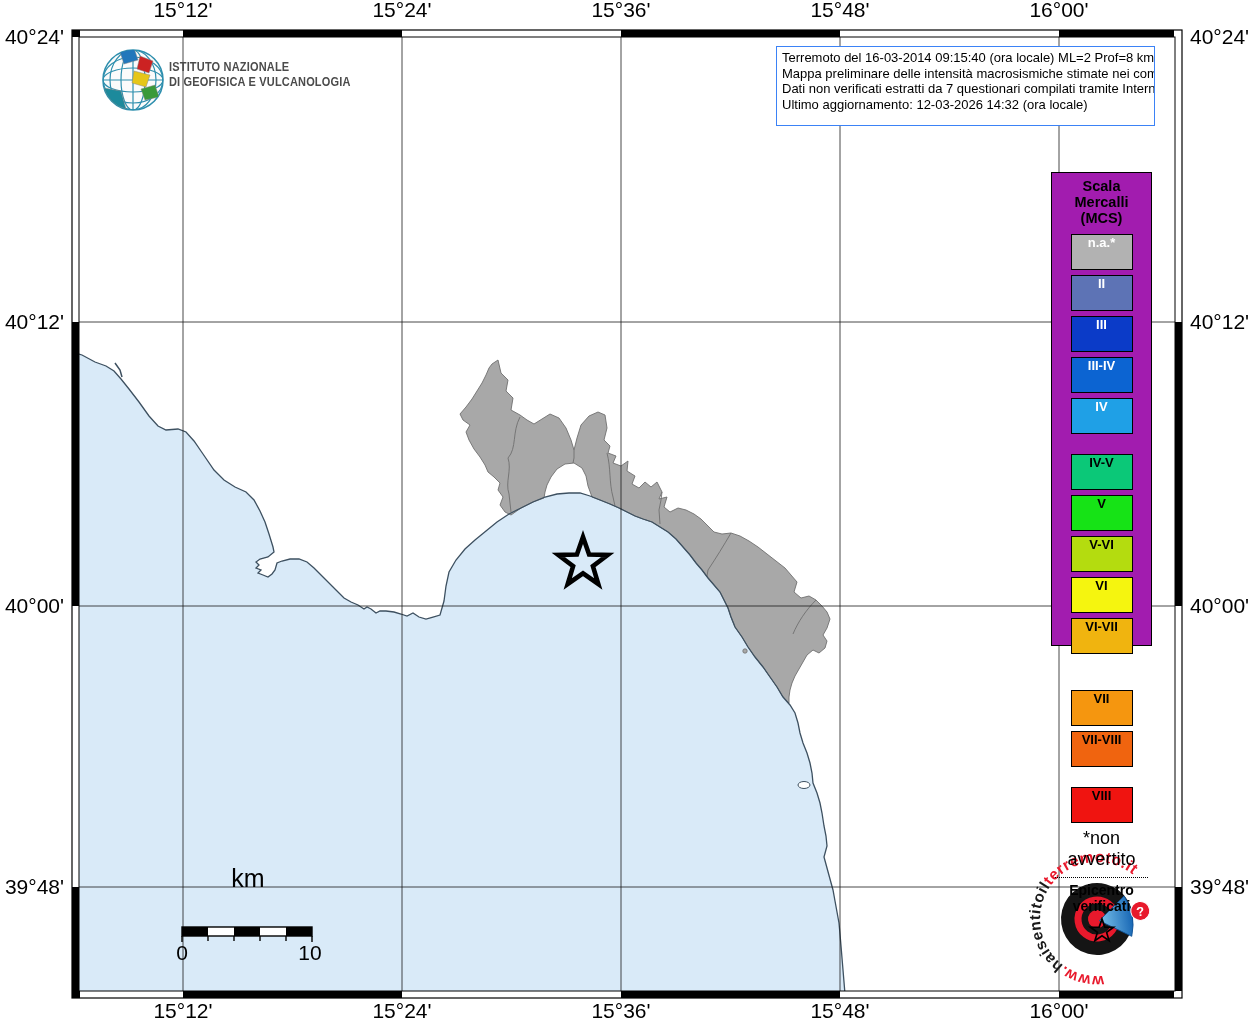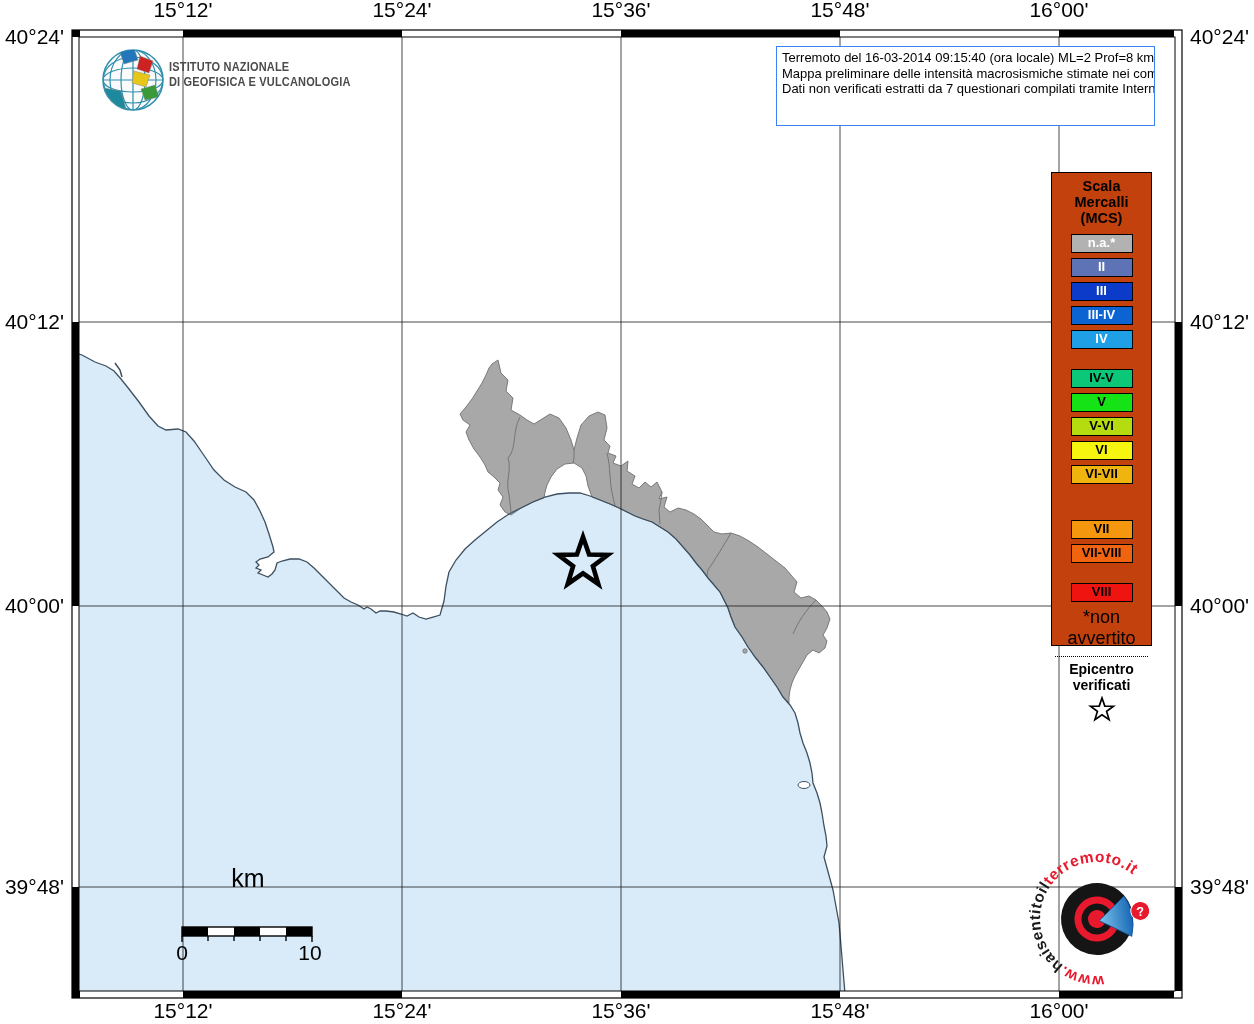--- a/index.html
+++ b/index.html
@@ -9,26 +9,26 @@
   .axlab{position:absolute;font-size:21px;line-height:22px;white-space:nowrap;color:#000;}
   .lon{transform:translateX(-50%);}
   .latL{width:64px;text-align:right;left:0;transform:translateY(-50%);}
   .latR{left:1190px;transform:translateY(-50%);}
   #infobox{position:absolute;left:776px;top:46px;width:379px;height:80px;background:#fff;
            border:1px solid #3b82f6;box-sizing:border-box;padding:3px 0 0 5px;overflow:hidden;}
   #infobox .iline{font-size:13px;line-height:15.5px;white-space:nowrap;}
   #ingv-text{position:absolute;left:169px;top:60px;color:#4b4b4b;font-weight:bold;
              transform:scaleX(.88);transform-origin:left top;}
   #ingv-text div{font-size:12.5px;line-height:14.5px;letter-spacing:.2px;white-space:nowrap;}
-  #legend{position:absolute;left:1051px;top:172px;width:101px;height:474px;background:#c2410c;
+  #legend{position:absolute;left:1051px;top:172px;width:101px;height:474px;background:#a21caf;
           border:1px solid #000;box-sizing:border-box;text-align:center;}
   .leg-title{font-size:14.5px;font-weight:bold;line-height:16px;}
   #leg-title-wrap{padding-top:5px;}
   #chips{margin-top:8px;}
-  .chip{width:62px;height:19px;margin:0 auto 5px auto;border:1.6px solid #000;box-sizing:border-box;
+  .chip{width:62px;height:36px;margin:0 auto 5px auto;border:1.6px solid #000;box-sizing:border-box;
         font-size:13px;font-weight:bold;line-height:16px;text-align:center;}
   #leg-foot{font-size:18px;margin-top:4px;}
   #leg-divider{border-top:1.5px dotted #000;margin:7px 3px 4px 3px;}
   .epi-line{font-size:14px;font-weight:bold;line-height:16px;}
   #leg-star{margin-top:3px;}
   #km-label{position:absolute;left:184px;top:864px;width:128px;text-align:center;font-size:25px;}
   .sb-num{position:absolute;top:941px;font-size:21px;transform:translateX(-50%);}
 </style>
 </head>
 <body>
@@ -205,20 +205,21 @@
 
 <div id="ingv-text">
   <div>ISTITUTO NAZIONALE</div>
   <div>DI GEOFISICA E VULCANOLOGIA</div>
 </div>
 
 <div id="infobox">
       <div class="iline">Terremoto del 16-03-2014 09:15:40 (ora locale) ML=2 Prof=8 km</div>
       <div class="iline">Mappa preliminare delle intensità macrosismiche stimate nei comuni</div>
       <div class="iline">Dati non verificati estratti da 7 questionari compilati tramite Internet.</div>
+      <div class="iline">Ultimo aggiornamento: 12-03-2026 14:32 (ora locale)</div>
     </div>
 
 <div id="axis-labels">
       <div class="axlab lon" style="left: 183px; top: -1px;">15°12'</div>
       <div class="axlab lon" style="left: 183px; top: 1000px;">15°12'</div>
       <div class="axlab lon" style="left: 402px; top: -1px;">15°24'</div>
       <div class="axlab lon" style="left: 402px; top: 1000px;">15°24'</div>
       <div class="axlab lon" style="left: 621px; top: -1px;">15°36'</div>
       <div class="axlab lon" style="left: 621px; top: 1000px;">15°36'</div>
       <div class="axlab lon" style="left: 840px; top: -1px;">15°48'</div>

